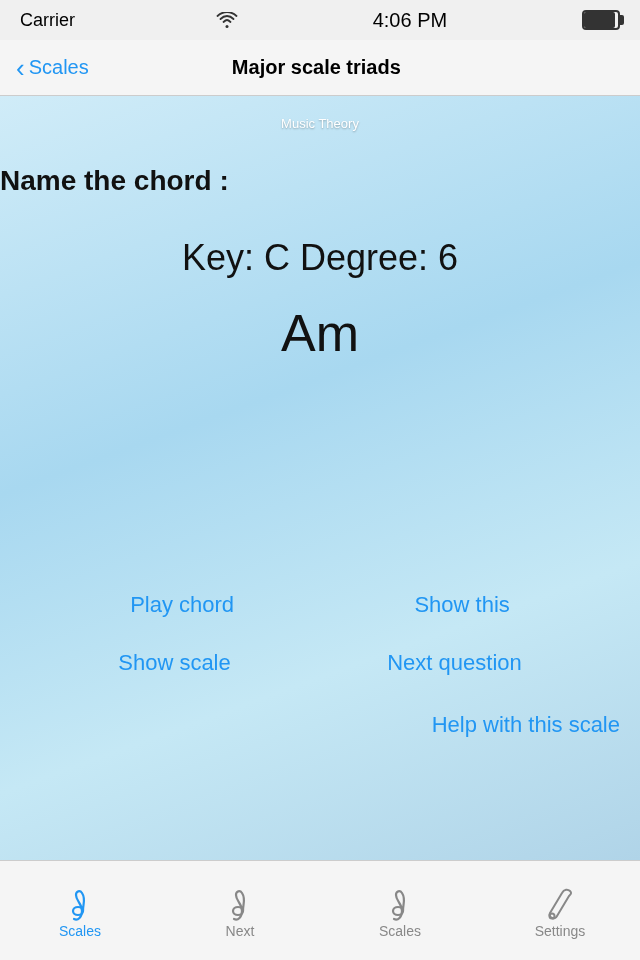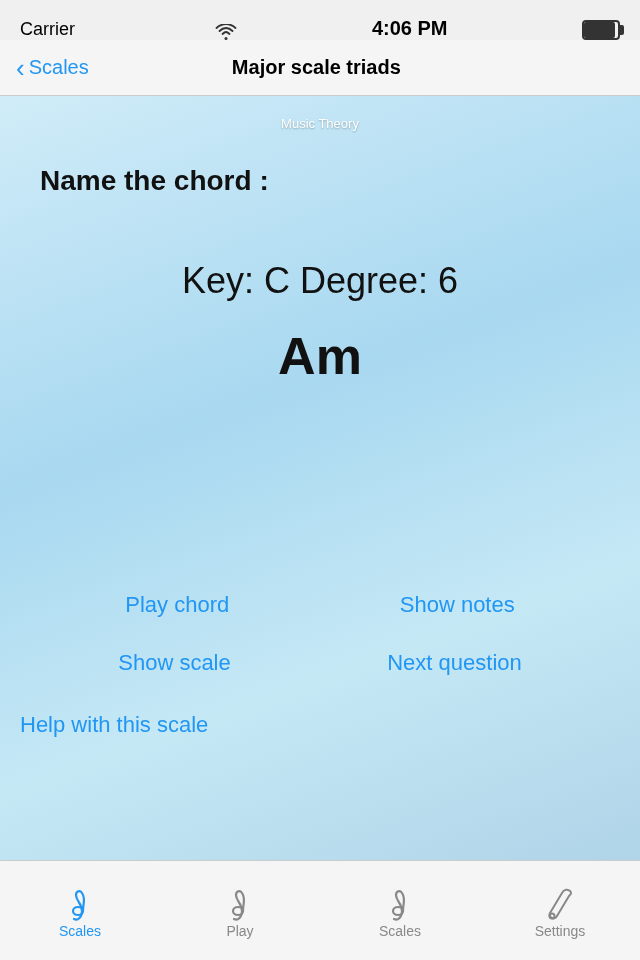--- a/index.html
+++ b/index.html
@@ -12,28 +12,28 @@
       overflow: hidden;
       background: #fff;
     }
 
     
     .status-bar {
       width: 100%;
       height: 40px;
       background: #f0f0f0;
       display: flex;
-      align-items: flex-end;
+      align-items: center;
       justify-content: space-between;
       padding: 0 20px;
       font-size: 18px;
       font-weight: 500;
     }
     .status-carrier { font-size: 18px; }
-    .status-time { font-size: 20px; font-weight: 700; }
+    .status-time { font-size: 20px; font-weight: 400; }
     .status-battery {
       width: 38px;
       height: 20px;
       border: 2px solid #333;
       border-radius: 4px;
       position: relative;
       display: flex;
       align-items: center;
     }
     .status-battery::after {
@@ -128,47 +128,46 @@
       letter-spacing: -1px;
     }
 
     
     .question-label {
       margin-top: 32px;
       font-size: 28px;
       font-weight: 600;
       color: #111;
       align-self: flex-start;
-      padding-left: 40px;
     }
 
     .key-degree {
-      margin-top: 63px;
+      margin-top: 40px;
       font-size: 36px;
       font-weight: 400;
       color: #111;
       text-align: center;
     }
 
     .chord-answer {
       margin-top: 24px;
       font-size: 52px;
-      font-weight: 700;
+      font-weight: 400;
       color: #111;
       text-align: left;
     }
 
     
     .actions-container {
       position: absolute;
       bottom: 110px;
       width: 100%;
       display: flex;
       flex-direction: column;
-      align-items: flex-start;
+      align-items: flex-end;
       gap: 0;
     }
 
     .actions-row {
       display: flex;
       width: 100%;
       justify-content: space-around;
       padding: 0 40px;
       margin-bottom: 8px;
     }
@@ -267,21 +266,21 @@
 
   <div class="question-label">Name the chord :</div>
 
   <div class="key-degree">Key: C  Degree: 6</div>
 
   <div class="chord-answer">Am</div>
 
   <div class="actions-container">
     <div class="actions-row">
       <button class="action-btn">Play chord</button>
-      <button class="action-btn">Show notes</button>
+      <button class="action-btn">Show this</button>
     </div>
     <div class="actions-row">
       <button class="action-btn">Show scale</button>
       <button class="action-btn">Next question</button>
     </div>
     <button class="help-btn">Help with this scale</button>
   </div>
 
 </div>
 
@@ -294,21 +293,21 @@
       <path d="M23 28 C23 20 26 16 22 10 C20 7 16 8 16 12 C16 18 22 20 22 28 C22 34 18 38 14 36" stroke="#2196f3" stroke-width="2.2" fill="none" stroke-linecap="round"></path>
     </svg>
     <span class="tab-label">Scales</span>
   </div>
 
   <div class="tab-item tab-inactive">
     <svg class="music-svg" viewBox="0 0 40 40" fill="none">
       <ellipse cx="18" cy="28" rx="5" ry="4" stroke="#888" stroke-width="2.2" fill="none"></ellipse>
       <path d="M23 28 C23 20 26 16 22 10 C20 7 16 8 16 12 C16 18 22 20 22 28 C22 34 18 38 14 36" stroke="#888" stroke-width="2.2" fill="none" stroke-linecap="round"></path>
     </svg>
-    <span class="tab-label">Play</span>
+    <span class="tab-label">Next</span>
   </div>
 
   <div class="tab-item tab-inactive">
     <svg class="music-svg" viewBox="0 0 40 40" fill="none">
       <ellipse cx="18" cy="28" rx="5" ry="4" stroke="#888" stroke-width="2.2" fill="none"></ellipse>
       <path d="M23 28 C23 20 26 16 22 10 C20 7 16 8 16 12 C16 18 22 20 22 28 C22 34 18 38 14 36" stroke="#888" stroke-width="2.2" fill="none" stroke-linecap="round"></path>
     </svg>
     <span class="tab-label">Scales</span>
   </div>
 

